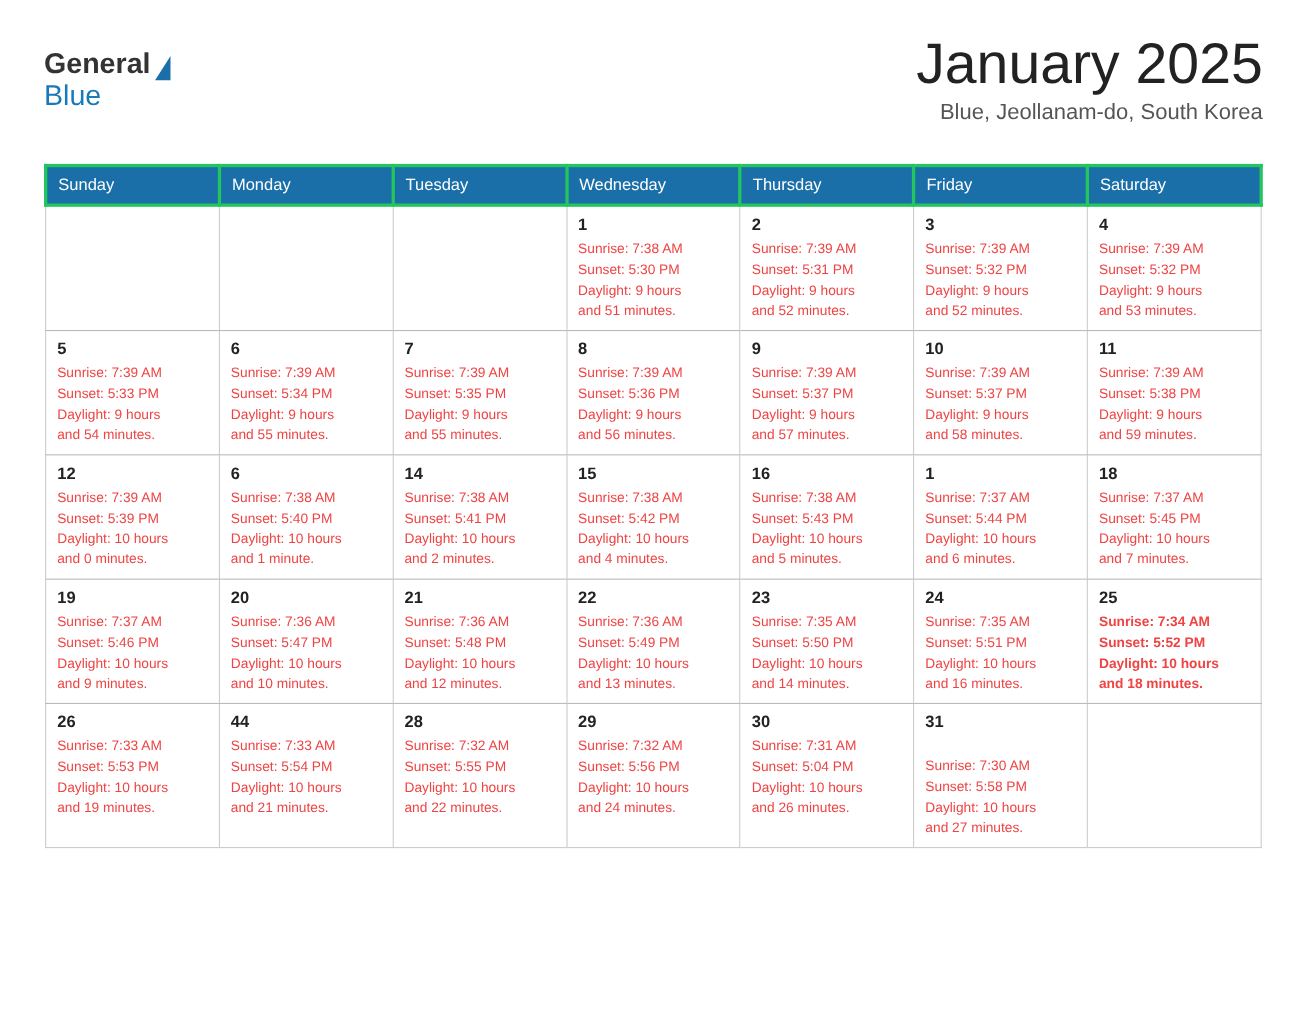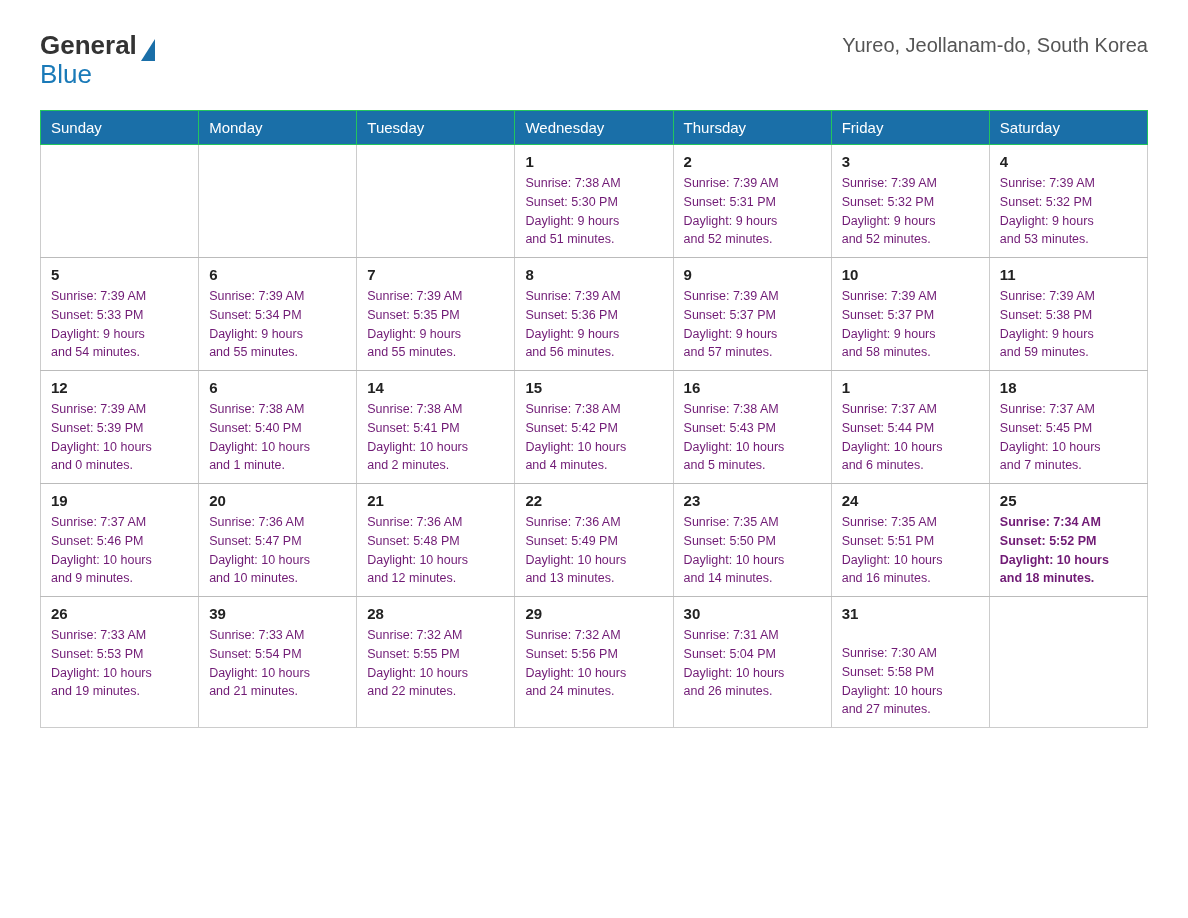--- a/index.html
+++ b/index.html
@@ -6,22 +6,22 @@
     body {
       font-family: Arial, sans-serif;
       background: #fff;
       padding: 30px 40px;
       width: 1188px;
       min-height: 918px;
     }
     .header {
       display: flex;
       justify-content: space-between;
-      align-items: flex-start;
-      margin-bottom: 20px;
+      align-items: center;
+      margin-bottom: 35px;
       gap: 41px;
     }
     .logo-text-general {
       font-size: 26px;
       font-weight: bold;
       color: #333;
     }
     .logo-icon {
       display: inline-block;
       width: 0;
@@ -67,39 +67,39 @@
       border-collapse: collapse;
       table-layout: fixed;
     }
     th {
       background-color: #1a6fa8;
       color: #fff;
       font-size: 15px;
       font-weight: normal;
       padding: 8px 10px;
       text-align: left;
-      border: 1px solid #22c55e;
+      border: 3px solid #22c55e;
     }
     td {
       vertical-align: top;
       padding: 8px 10px;
       border: 1px solid #ccc;
       height: 110px;
       font-size: 13px;
       color: #333;
     }
     .day-number {
       font-size: 15px;
       font-weight: bold;
       color: #222;
       margin-bottom: 4px;
     }
     .day-info {
       font-size: 12.5px;
-      color: #701a75;
+      color: #ef4444;
       line-height: 1.5;
     }
     td.empty {
       background: #fff;
     }
     tr:not(:last-child) td {
       border-bottom: 1px solid #bbb;
     }
   </style>
 </head>
@@ -107,21 +107,22 @@
 
 <div class="header">
   <div class="logo-wrapper">
     <div class="logo-top-row">
       <span class="logo-text-general">General</span>
       <span class="logo-icon"></span>
     </div>
     <span class="logo-text-blue">Blue</span>
   </div>
   <div class="title-block">
-    <div class="calendar-subtitle">Yureo, Jeollanam-do, South Korea</div>
+    <div class="calendar-title">January 2025</div>
+    <div class="calendar-subtitle">Blue, Jeollanam-do, South Korea</div>
   </div>
 </div>
 
 <table>
   <thead>
     <tr>
     <th>Sunday</th>
         <th>Monday</th>
         <th>Tuesday</th>
         <th>Wednesday</th>
@@ -319,21 +320,21 @@
       </tr>
       <tr>
         <td>
           <div class="day-number">26</div>
           <div class="day-info" style="white-space: pre-line;">Sunrise: 7:33 AM
 Sunset: 5:53 PM
 Daylight: 10 hours
 and 19 minutes.</div>
         </td>
         <td>
-          <div class="day-number">39</div>
+          <div class="day-number">44</div>
           <div class="day-info" style="white-space: pre-line;">Sunrise: 7:33 AM
 Sunset: 5:54 PM
 Daylight: 10 hours
 and 21 minutes.</div>
         </td>
         <td>
           <div class="day-number">28</div>
           <div class="day-info" style="white-space: pre-line;">Sunrise: 7:32 AM
 Sunset: 5:55 PM
 Daylight: 10 hours

